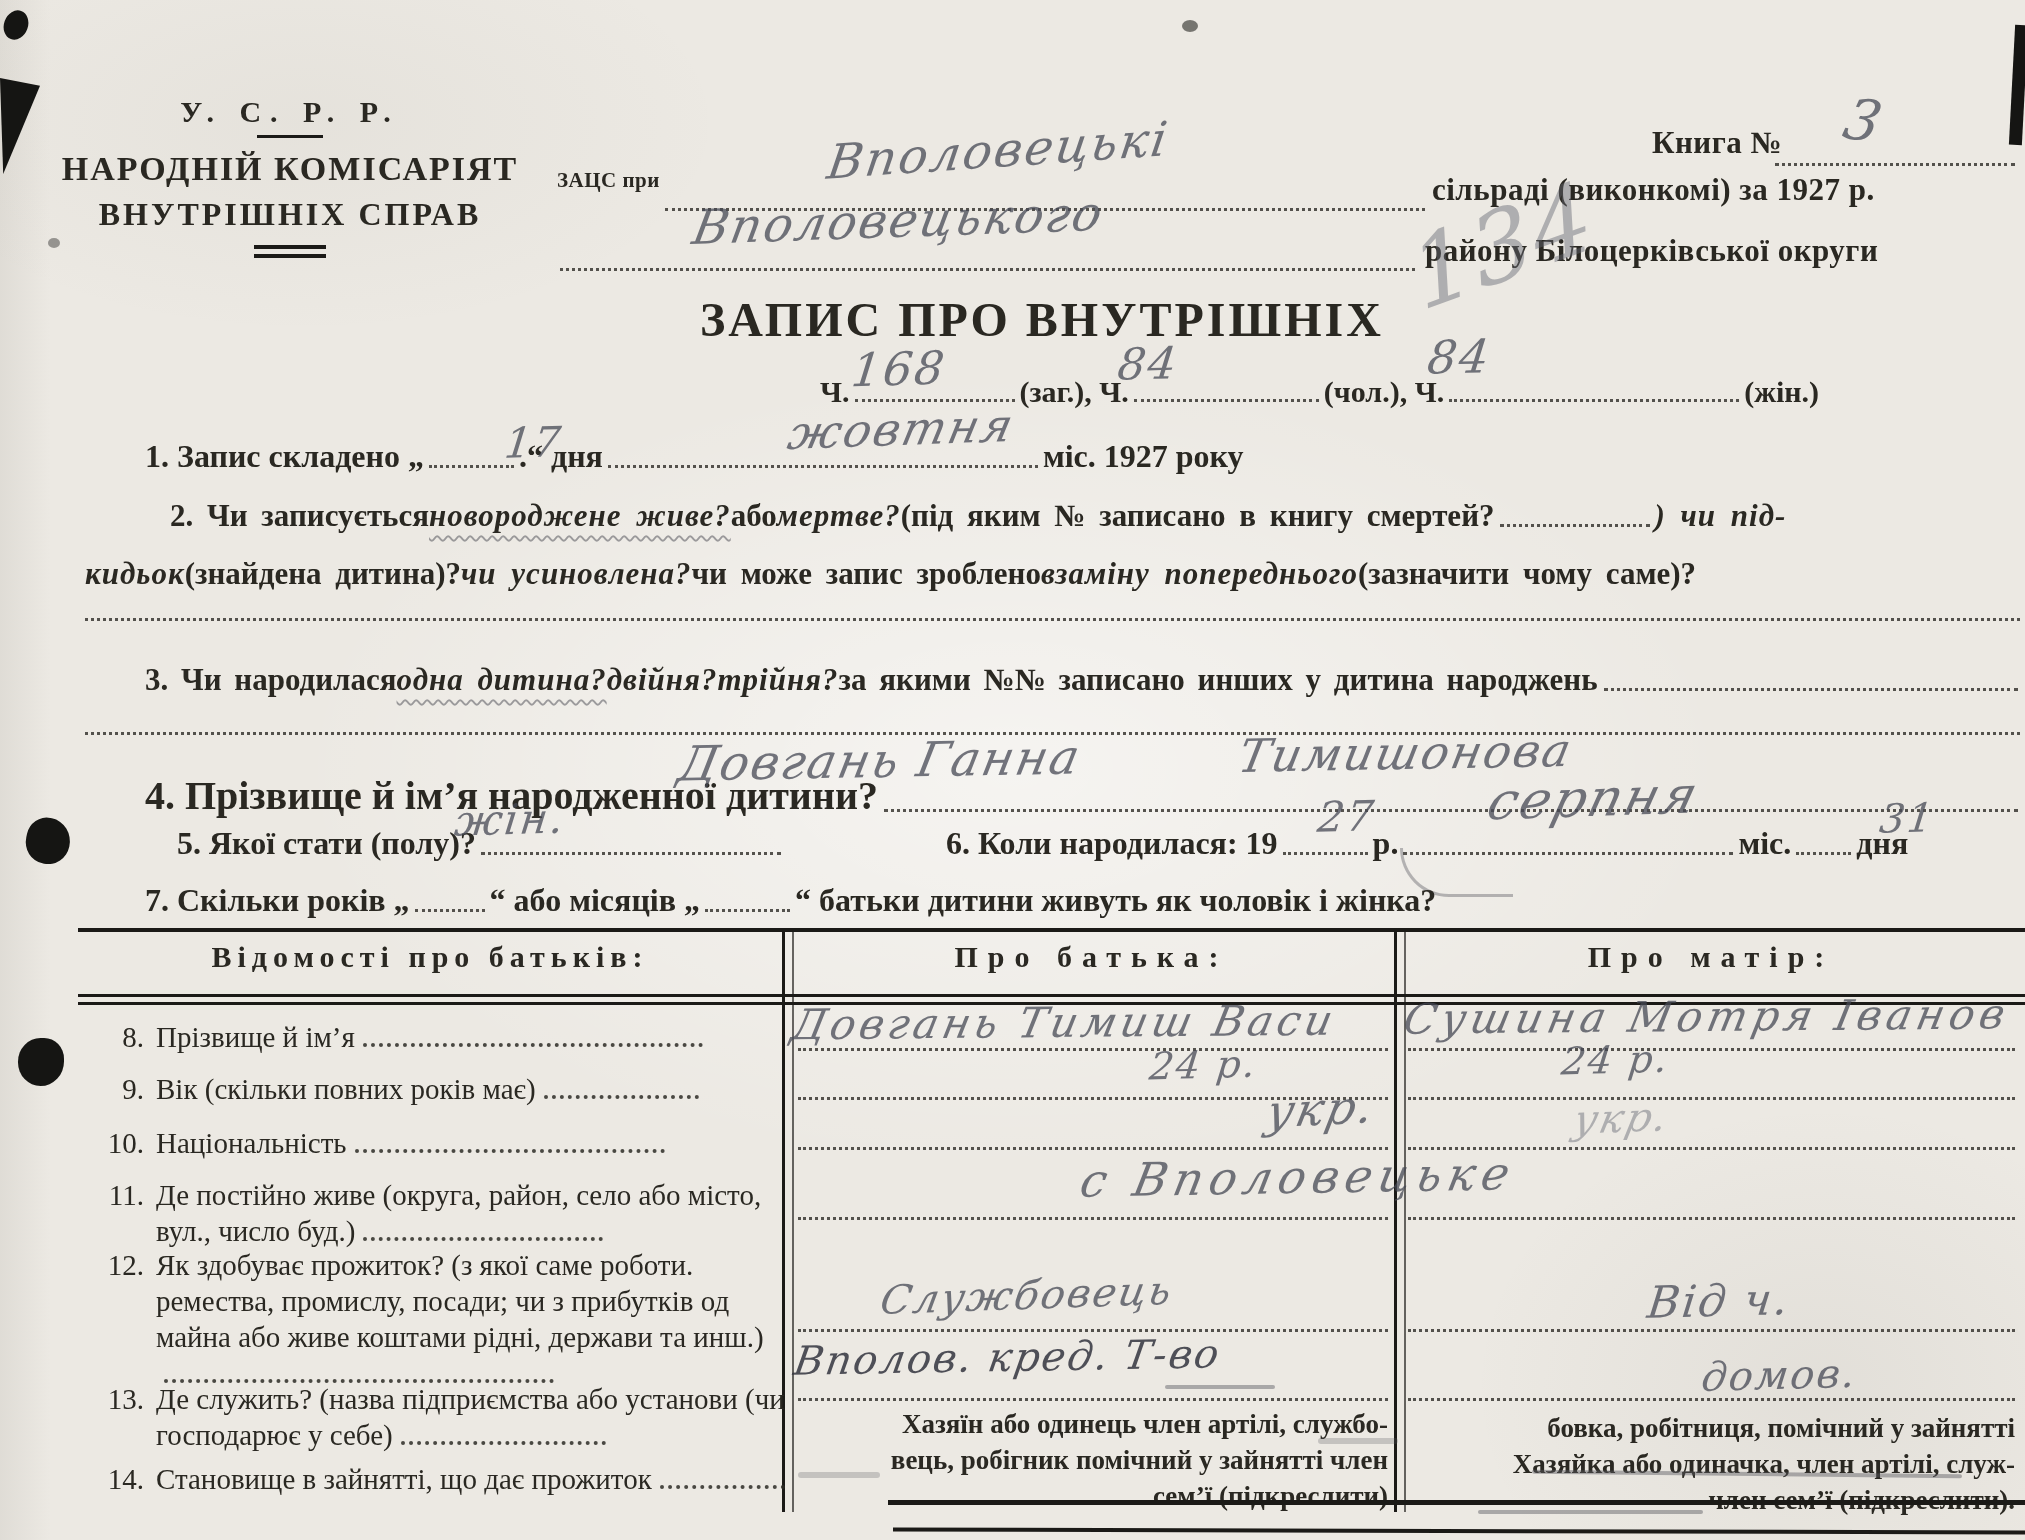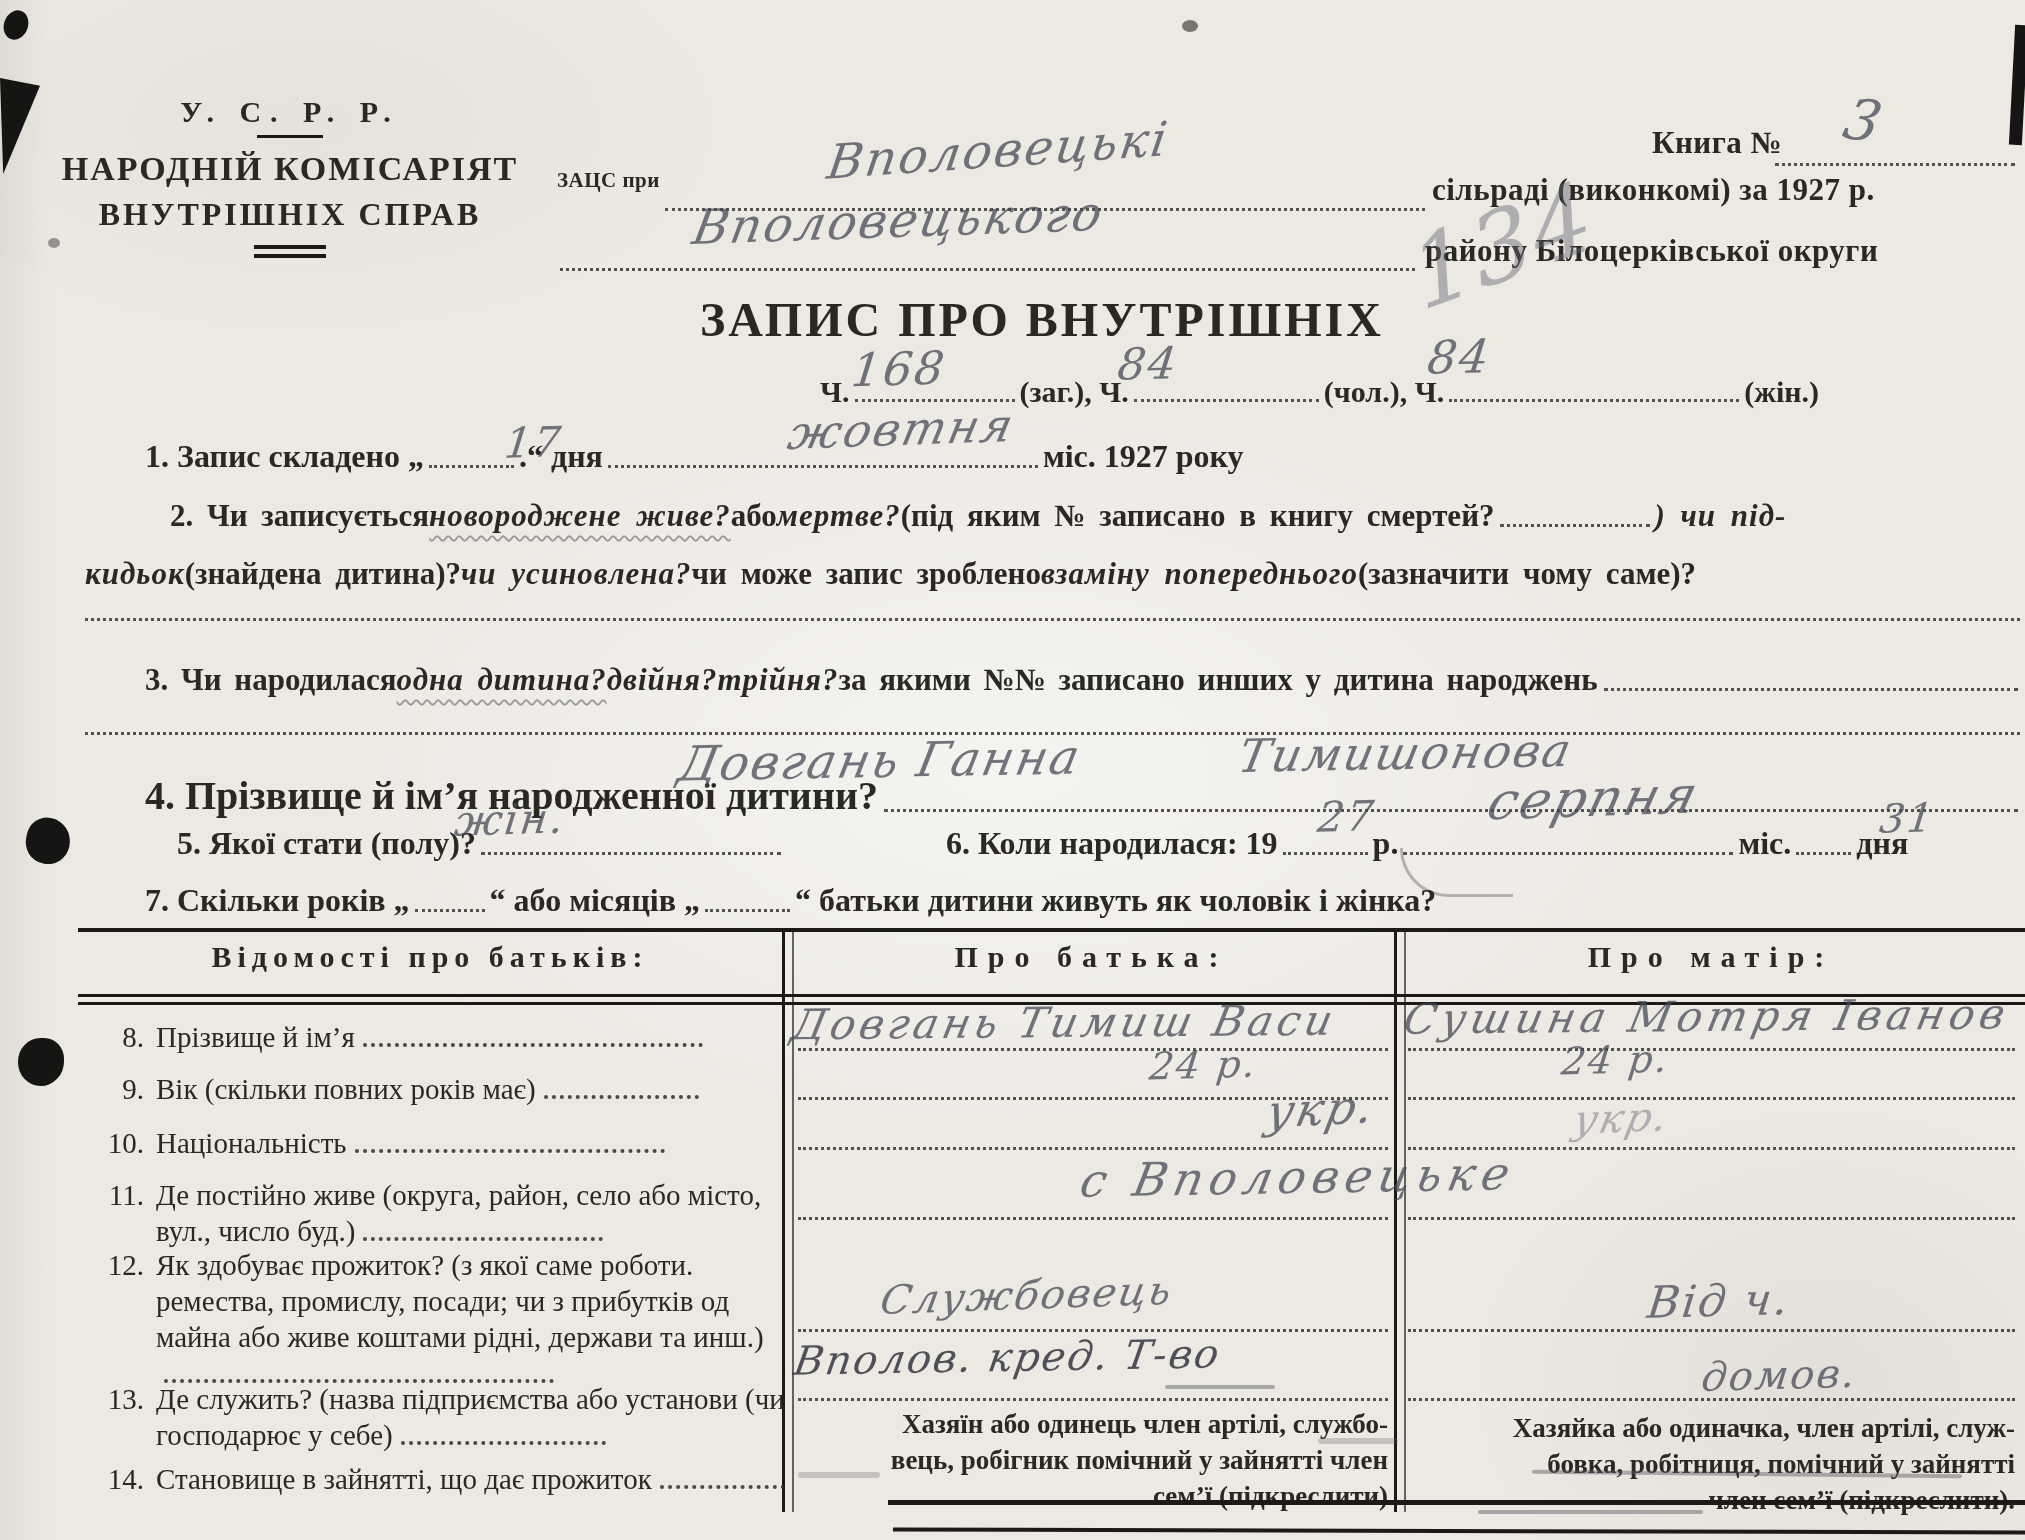--- a/index.html
+++ b/index.html
@@ -225,22 +225,22 @@
   <div class="stroke" style="left:1165px;top:1385px;width:110px;height:4px;"></div>
   <span class="hw" style="left:1648px;top:1275px;font-size:44px;">Від ч.</span>
   <span class="hw" style="left:1702px;top:1352px;font-size:40px;">домов.</span>
 
   <div class="foot" style="left:800px;top:1406px;width:588px;">
     <div>Хазяїн або одинець член артілі, службо-</div>
     <div>вець, робігник помічний у зайнятті член</div>
     <div>сем’ї (підкреслити)</div>
   </div>
   <div class="foot" style="left:1412px;top:1410px;width:603px;">
+    <div>бовка, робітниця, помічний у зайнятті</div>
     <div>Хазяйка або одиначка, член артілі, служ-</div>
-    <div>бовка, робітниця, помічний у зайнятті</div>
     <div>член сем’ї (підкреслити).</div>
   </div>
   <div class="stroke" style="left:1532px;top:1472px;width:430px;height:4px;transform:rotate(.6deg);"></div>
   <div class="stroke" style="left:1478px;top:1510px;width:225px;height:4px;"></div>
   <div class="stroke" style="left:1318px;top:1438px;width:80px;height:6px;opacity:.6;"></div>
   <div class="stroke" style="left:798px;top:1472px;width:82px;height:6px;opacity:.6;"></div>
 
   <div class="hline" style="left:888px;top:1500px;width:1137px;height:5px;"></div>
   <div class="hline" style="left:893px;top:1529px;width:1132px;height:4px;transform:rotate(.15deg);"></div>
 

